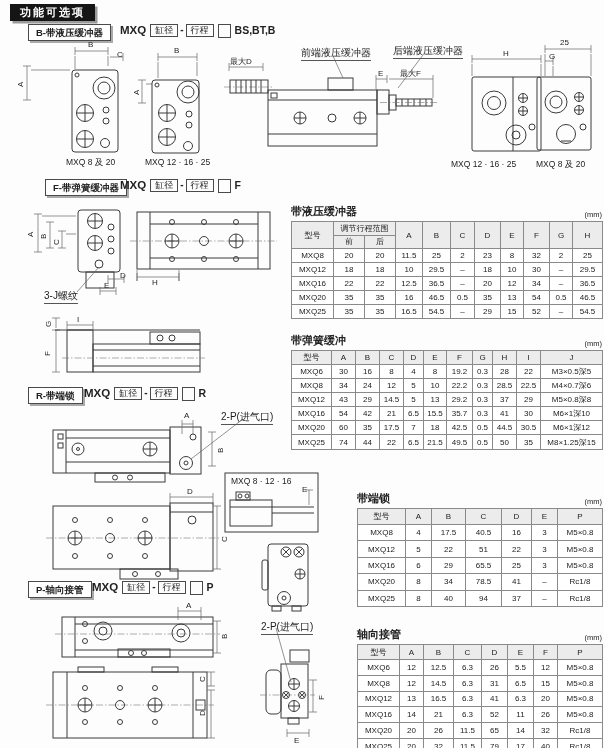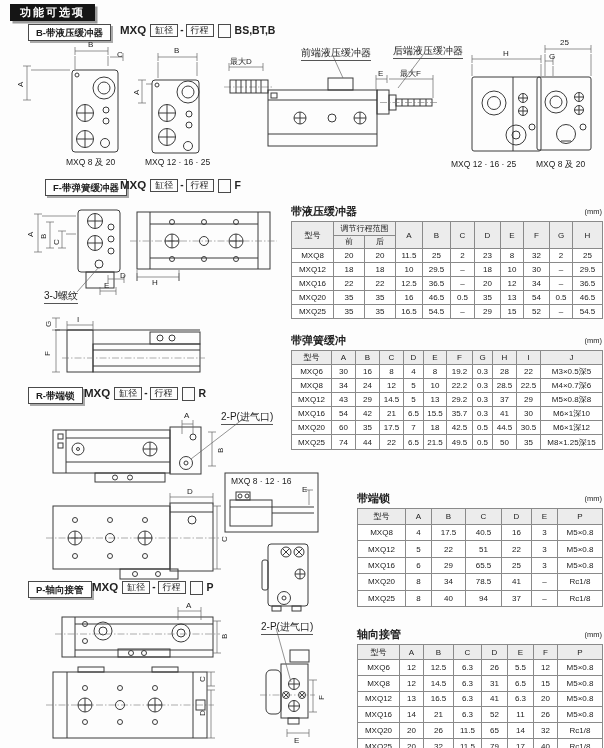--- a/index.html
+++ b/index.html
@@ -17,21 +17,21 @@
   .fsuf{font-size:10.5px;font-weight:bold}
   .cap{position:absolute;font-size:8.5px;white-space:nowrap;color:#1d1d1d}
   .dim{position:absolute;font-size:8px;white-space:nowrap;color:#1d1d1d}
   .rot{transform:rotate(-90deg);transform-origin:center;display:inline-block;width:9px}
   .callout{position:absolute;font-size:10px;white-space:nowrap;border-bottom:0.5px solid #555;color:#1d1d1d}
   .art{position:absolute;left:0;top:0}
   .s{stroke:#3b3b3b;fill:none;stroke-width:1}
   .d{stroke:#666;fill:none;stroke-width:0.7}
   .cl{stroke:#777;fill:none;stroke-width:0.6;stroke-dasharray:7 2 1.5 2}
   .tablewrap{position:absolute}
-  .trow{display:flex;justify-content:space-between;align-items:center;margin-bottom:2px}
+  .trow{display:flex;justify-content:space-between;align-items:flex-end;margin-bottom:2px}
   .ttitle{font-size:11px;font-weight:bold}
   .tunit{font-size:7.5px}
   .tbl table{border-collapse:collapse;width:100%;table-layout:fixed;border:1.5px solid #333;background:#fff}
   .tbl th,.tbl td{border:0.8px solid #8a8a8a;font-size:8px;text-align:center;padding:0;
     overflow:hidden;white-space:nowrap}
   .tbl th{background:#ececec;font-weight:normal;height:12.5px}
   .tbl td{height:13px}
   .tbl thead{border-bottom:1.3px solid #333}
   .t2 .tbl td{height:13.2px}
   .t3 .tbl th{height:15px}.t3 .tbl td{height:15.4px}

